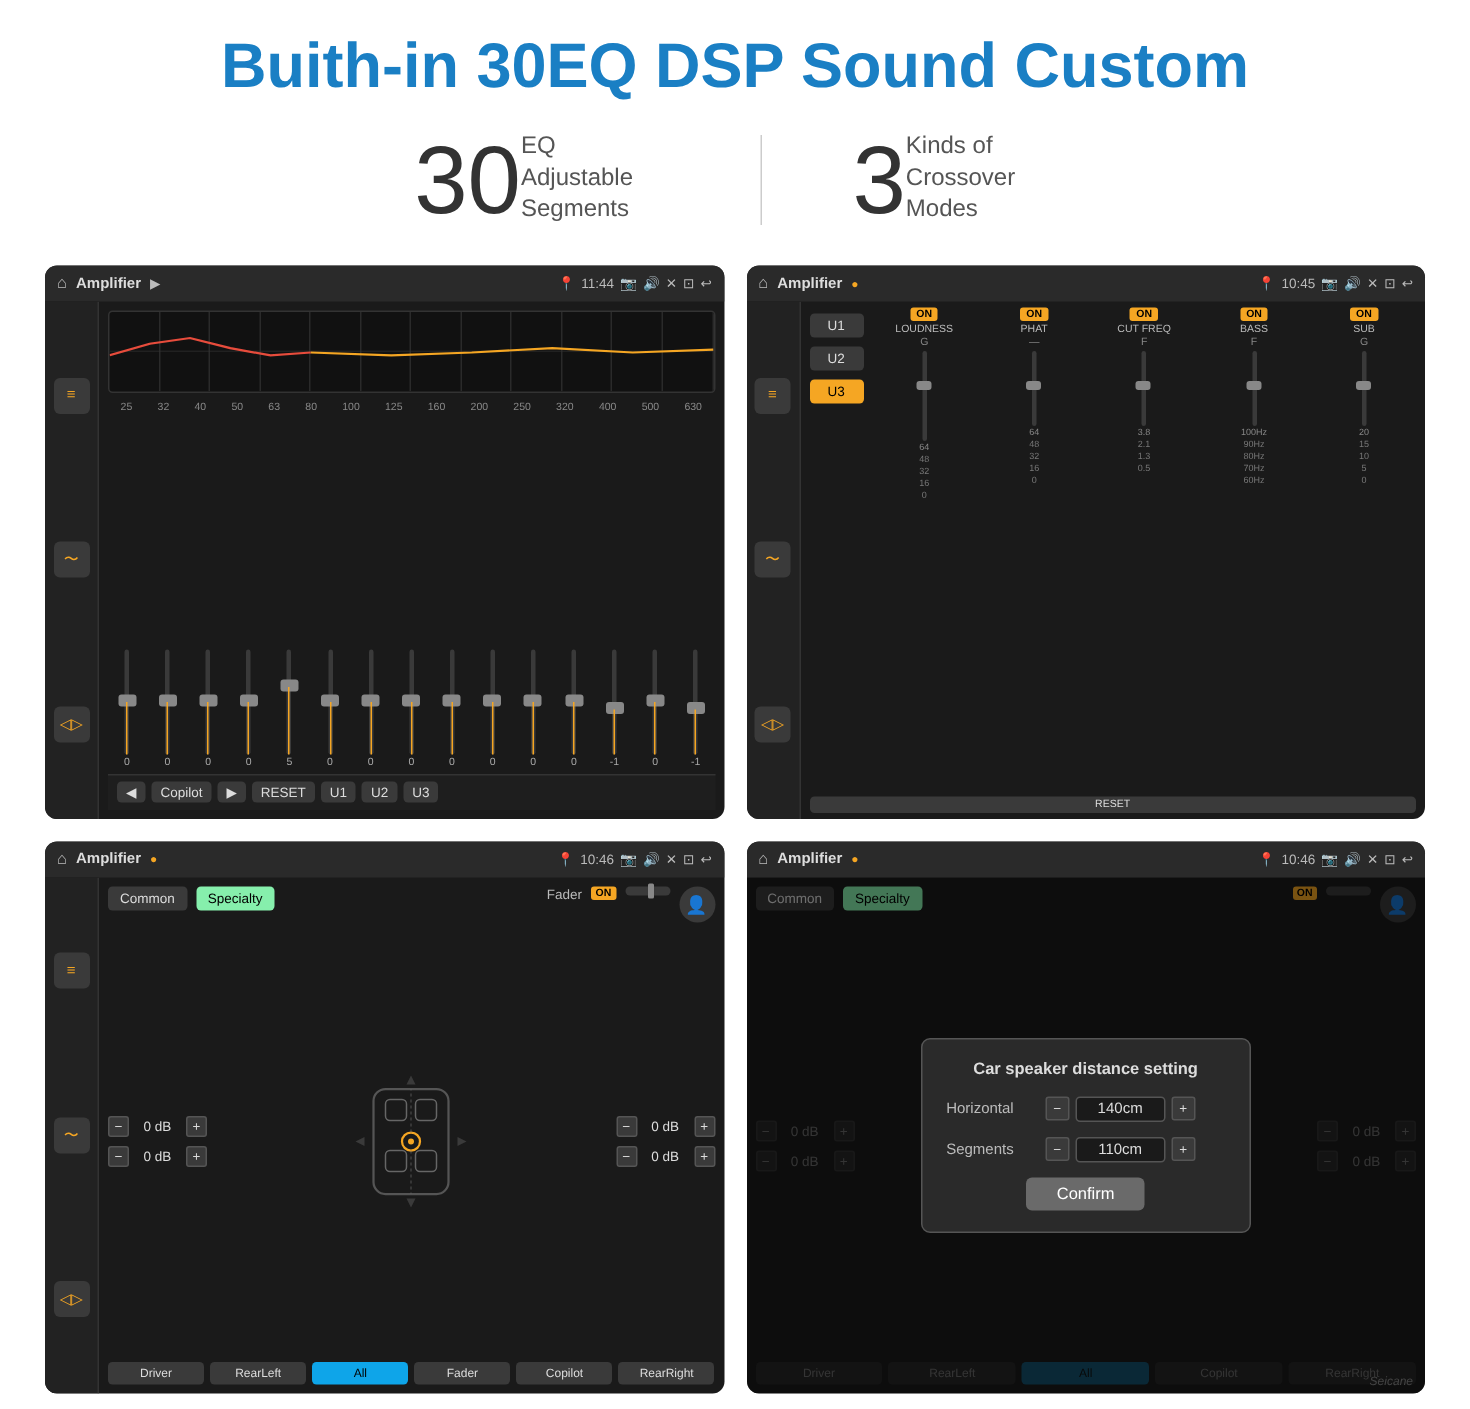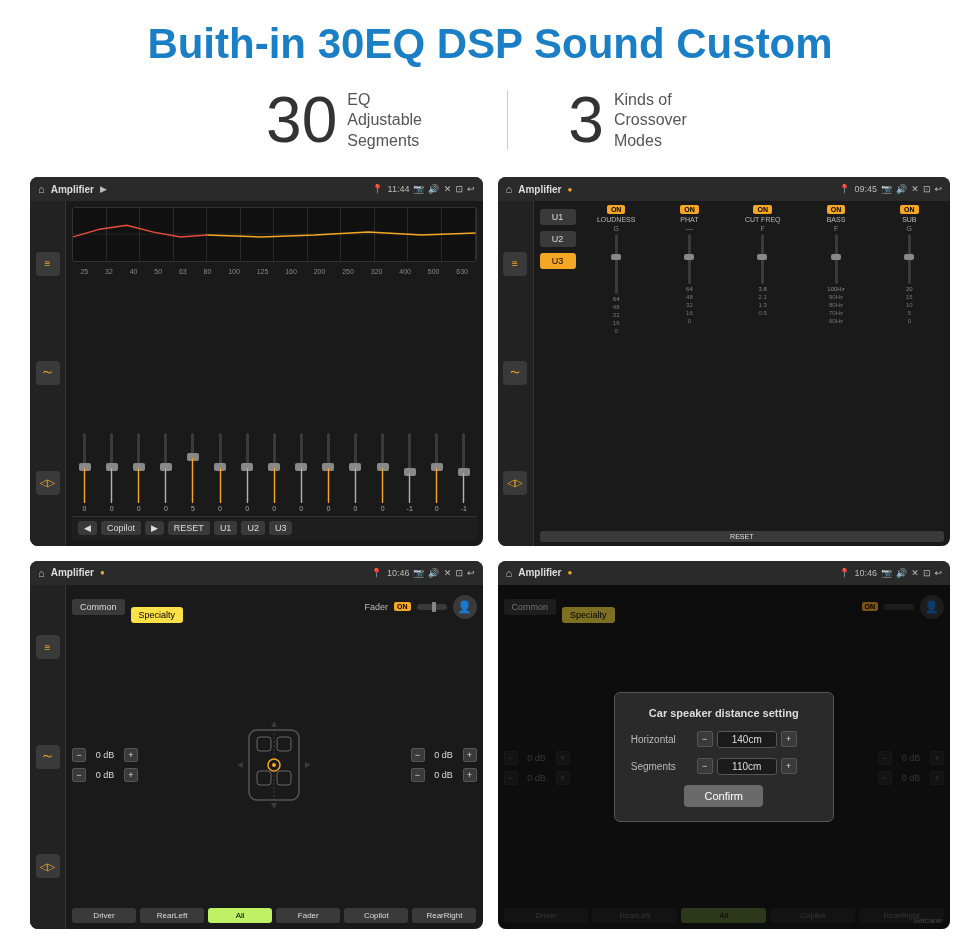--- a/index.html
+++ b/index.html
@@ -32,22 +32,22 @@
       display: flex;
       align-items: center;
       justify-content: center;
       gap: 0;
       margin-bottom: 25px;
       width: 100%;
     }
 
     .stat-item {
       display: flex;
-      align-items: flex-end;
-      gap: 10px;
+      align-items: flex-start;
+      gap: 0;
       padding: 0 60px;
     }
 
     .stat-number {
       font-size: 64px;
       font-weight: 300;
       color: #333;
       line-height: 1;
     }
 
@@ -369,43 +369,42 @@
     .speaker-main {
       flex: 1;
       display: flex;
       flex-direction: column;
       padding: 6px;
       gap: 4px;
     }
 
     .speaker-top-bar {
       display: flex;
-      align-items: center;
+      align-items: flex-start;
       gap: 6px;
     }
 
     .common-btn {
       background: #3a3a3a;
       color: #ddd;
       border: none;
       border-radius: 3px;
       font-size: 9px;
       padding: 3px 8px;
       cursor: pointer;
     }
 
     .specialty-btn {
-      background: #fde047;
+      background: #86efac;
       color: #000;
       border: none;
       border-radius: 3px;
       font-size: 9px;
       padding: 3px 8px;
       cursor: pointer;
-      margin-top: 16px;
     }
 
     .fader-label {
       font-size: 9px;
       color: #bbb;
       margin-left: auto;
     }
 
     .fader-on {
       background: #f5a623;
@@ -513,21 +512,21 @@
       border: none;
       border-radius: 3px;
       font-size: 8px;
       padding: 3px 8px;
       cursor: pointer;
       flex: 1;
       text-align: center;
     }
 
     .spk-btn-active {
-      background: #bef264;
+      background: #0ea5e9;
       color: #000;
     }
 
     
     .dialog-screen .screen-body {
       display: flex;
       flex: 1;
       overflow: hidden;
       position: relative;
     }
@@ -856,21 +855,21 @@
     </div>
 
     <div class="screen crossover-screen">
       <div class="screen-header">
         <span class="icon-home">⌂</span>
         <span class="screen-header-title">Amplifier</span>
         <span style="font-size:8px;color:#f5a623;">●</span>
         <span class="screen-header-spacer"></span>
         <span class="screen-header-info">
           <span>📍</span>
-          <span>09:45</span>
+          <span>10:45</span>
           <span>📷</span>
           <span>🔊</span>
           <span>✕</span>
           <span>⊡</span>
           <span>↩</span>
         </span>
       </div>
       <div class="screen-body">
         <div class="crossover-sidebar">
           <div class="eq-sidebar-btn">≡</div>

